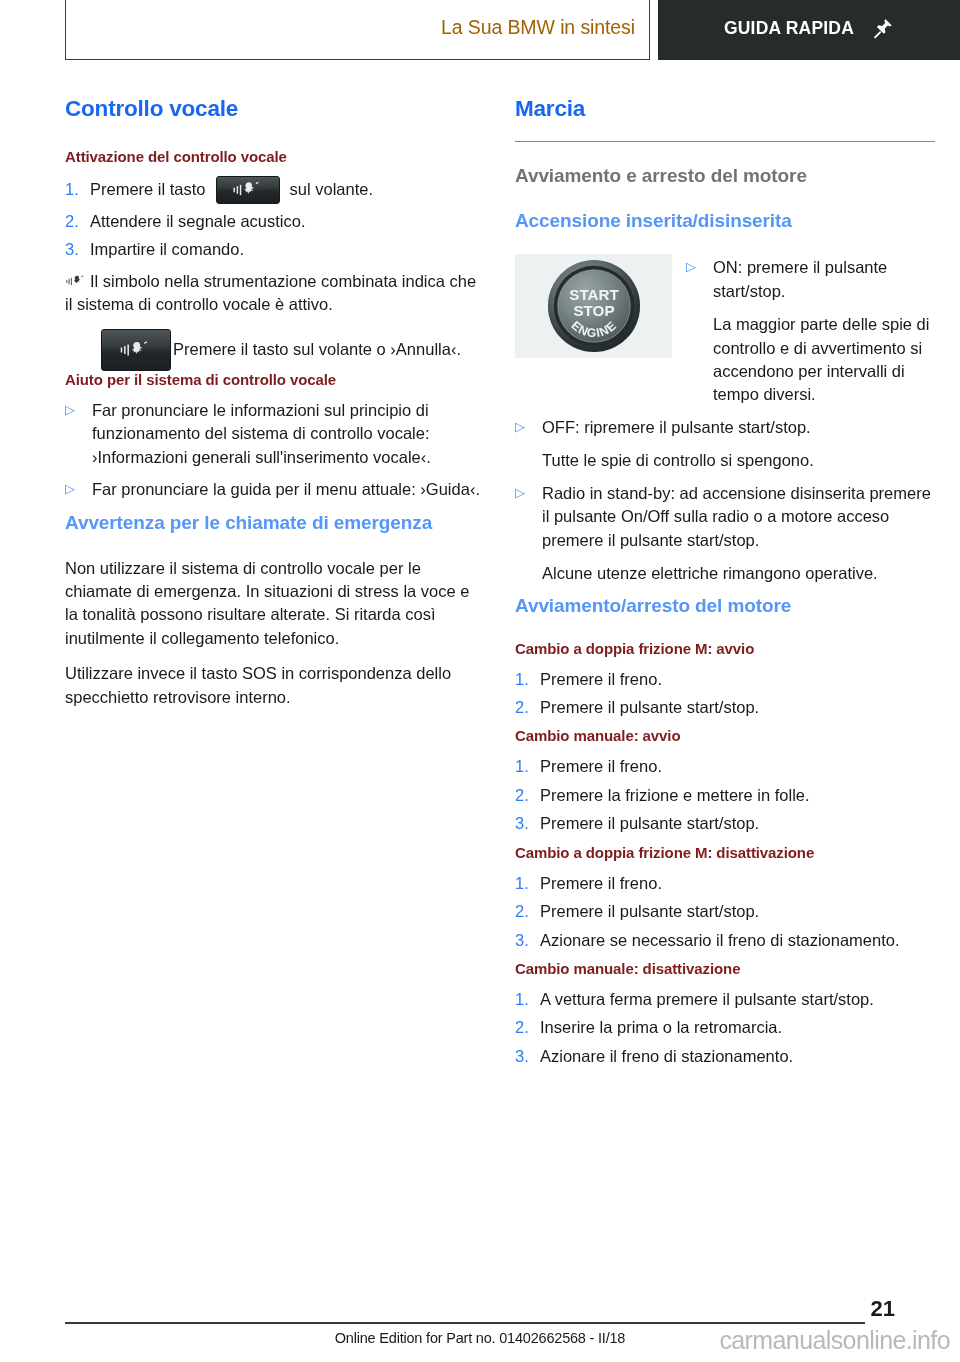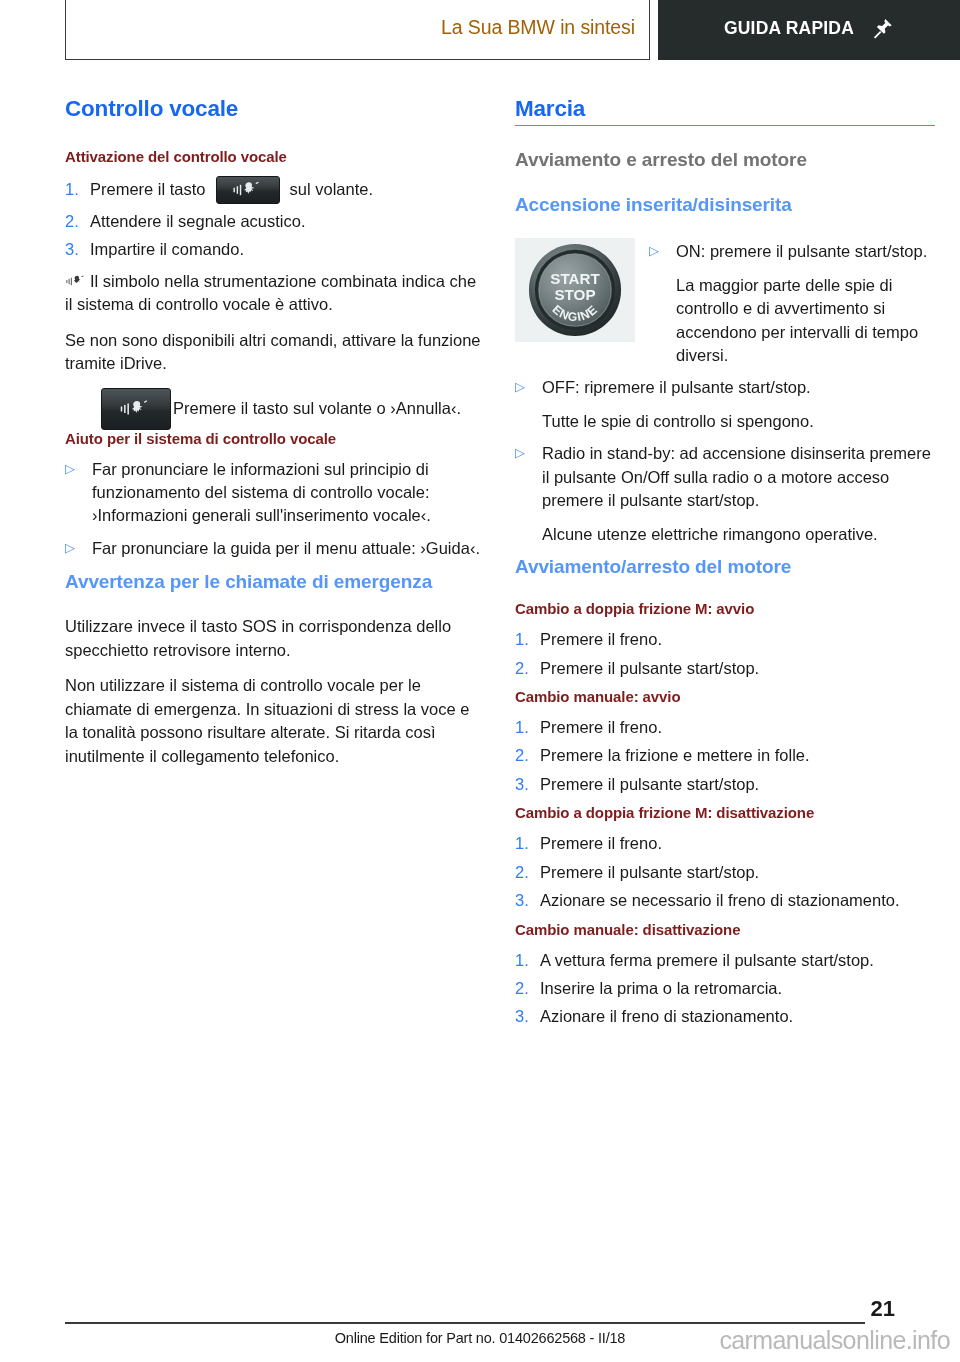--- a/index.html
+++ b/index.html
@@ -88,21 +88,21 @@
   
   h1.h-chapter {
     font-size: 22.5px;
     font-weight: bold;
     color: #1767f0;
     margin: 0 0 26px 0;
     letter-spacing: -0.2px;
   }
   h1.h-chapter.ruled {
     border-bottom: 1.6px solid #4c8df6;
-    padding-bottom: 3px;
+    padding-bottom: 19px;
     margin-bottom: 22px;
   }
   h2.h-section {
     font-size: 19px;
     font-weight: bold;
     color: #5596f7;
     margin: 0 0 22px 0;
     letter-spacing: -0.1px;
     line-height: 1.22;
   }
@@ -251,20 +251,21 @@
     display: flex;
     align-items: flex-start;
   }
   .figure-box {
     width: 120px;
     flex: 0 0 120px;
     height: 104px;
     background: #eef1f2;
     position: relative;
     margin-right: 14px;
+    padding-left: 37px;
   }
   .figure-box svg {
     position: absolute;
     left: 50%;
     top: 50%;
     transform: translate(-50%, -50%);
   }
   .figure-text { flex: 1; padding-top: 2px; }
 
   
@@ -372,21 +373,20 @@
             <path d="M2 8h1.2v4H2z"></path>
             <path d="M5 6.4h1.2v7.2H5z"></path>
             <path d="M8 5h1.2v10H8z"></path>
             <path d="M16.5 2.2c-2.0 0-3.4 1.3-3.4 3.0 0 .9.3 1.7.9 2.2l-2.1 1.9 1.9.2-.3 1.8 1.7-.7.4 2.1 1.3-2.4.8 1.2.4-2.2 2.3.8-1.8-2.0 2.5-.8-2.4-1.0c.2-.4.4-.9.4-1.5 0-1.7-1.3-2.6-2.6-2.6z"></path>
             <path d="M22.3 3.0l2.4-1.3.5 1.0-2.4 1.3z"></path>
           </g>
         </svg>
       </span><span>Il simbolo nella strumentazione combinata indica che il sistema di controllo vocale è attivo.</span>
     </p>
 
-    <p class="body">Se non sono disponibili altri comandi, attivare la funzione tramite iDrive.</p>
 
 
     <div class="termine-row">
       <span class="btn-wrap">
         <span class="btn-voice big">
           <svg viewBox="0 0 44 22" width="42" height="21">
             <g fill="#e8eced">
               <path d="M6 8.5h1.6v5H6z"></path>
               <path d="M9.5 6.8h1.6v8.4H9.5z"></path>
               <path d="M13 5.3h1.6v11.4H13z"></path>
@@ -407,22 +407,22 @@
         <span class="txt">Far pronunciare le informazioni sul principio di funzionamento del sistema di controllo vocale: ›Informazioni generali sull'inserimento vocale‹.</span>
       </li>
       <li>
         <span class="bul">▷</span>
         <span class="txt">Far pronunciare la guida per il menu attuale: ›Guida‹.</span>
       </li>
     </ul>
 
     <h2 class="h-section sp-top-md">Avvertenza per le chiamate di emergenza</h2>
 
+    <p class="body">Non utilizzare il sistema di controllo vocale per le chiamate di emergenza. In situazioni di stress la voce e la tonalità possono risultare alterate. Si ritarda così inutilmente il collegamento telefonico.</p>
     <p class="body">Utilizzare invece il tasto SOS in corrispondenza dello specchietto retrovisore interno.</p>
-    <p class="body">Non utilizzare il sistema di controllo vocale per le chiamate di emergenza. In situazioni di stress la voce e la tonalità possono risultare alterate. Si ritarda così inutilmente il collegamento telefonico.</p>
 
   </div>
 
   <div class="col col-right">
 
     <h1 class="h-chapter ruled">Marcia</h1>
 
     <h2 class="h-section strong">Avviamento e arresto del motore</h2>
 
     <h2 class="h-section">Accensione inserita/disinserita</h2>

